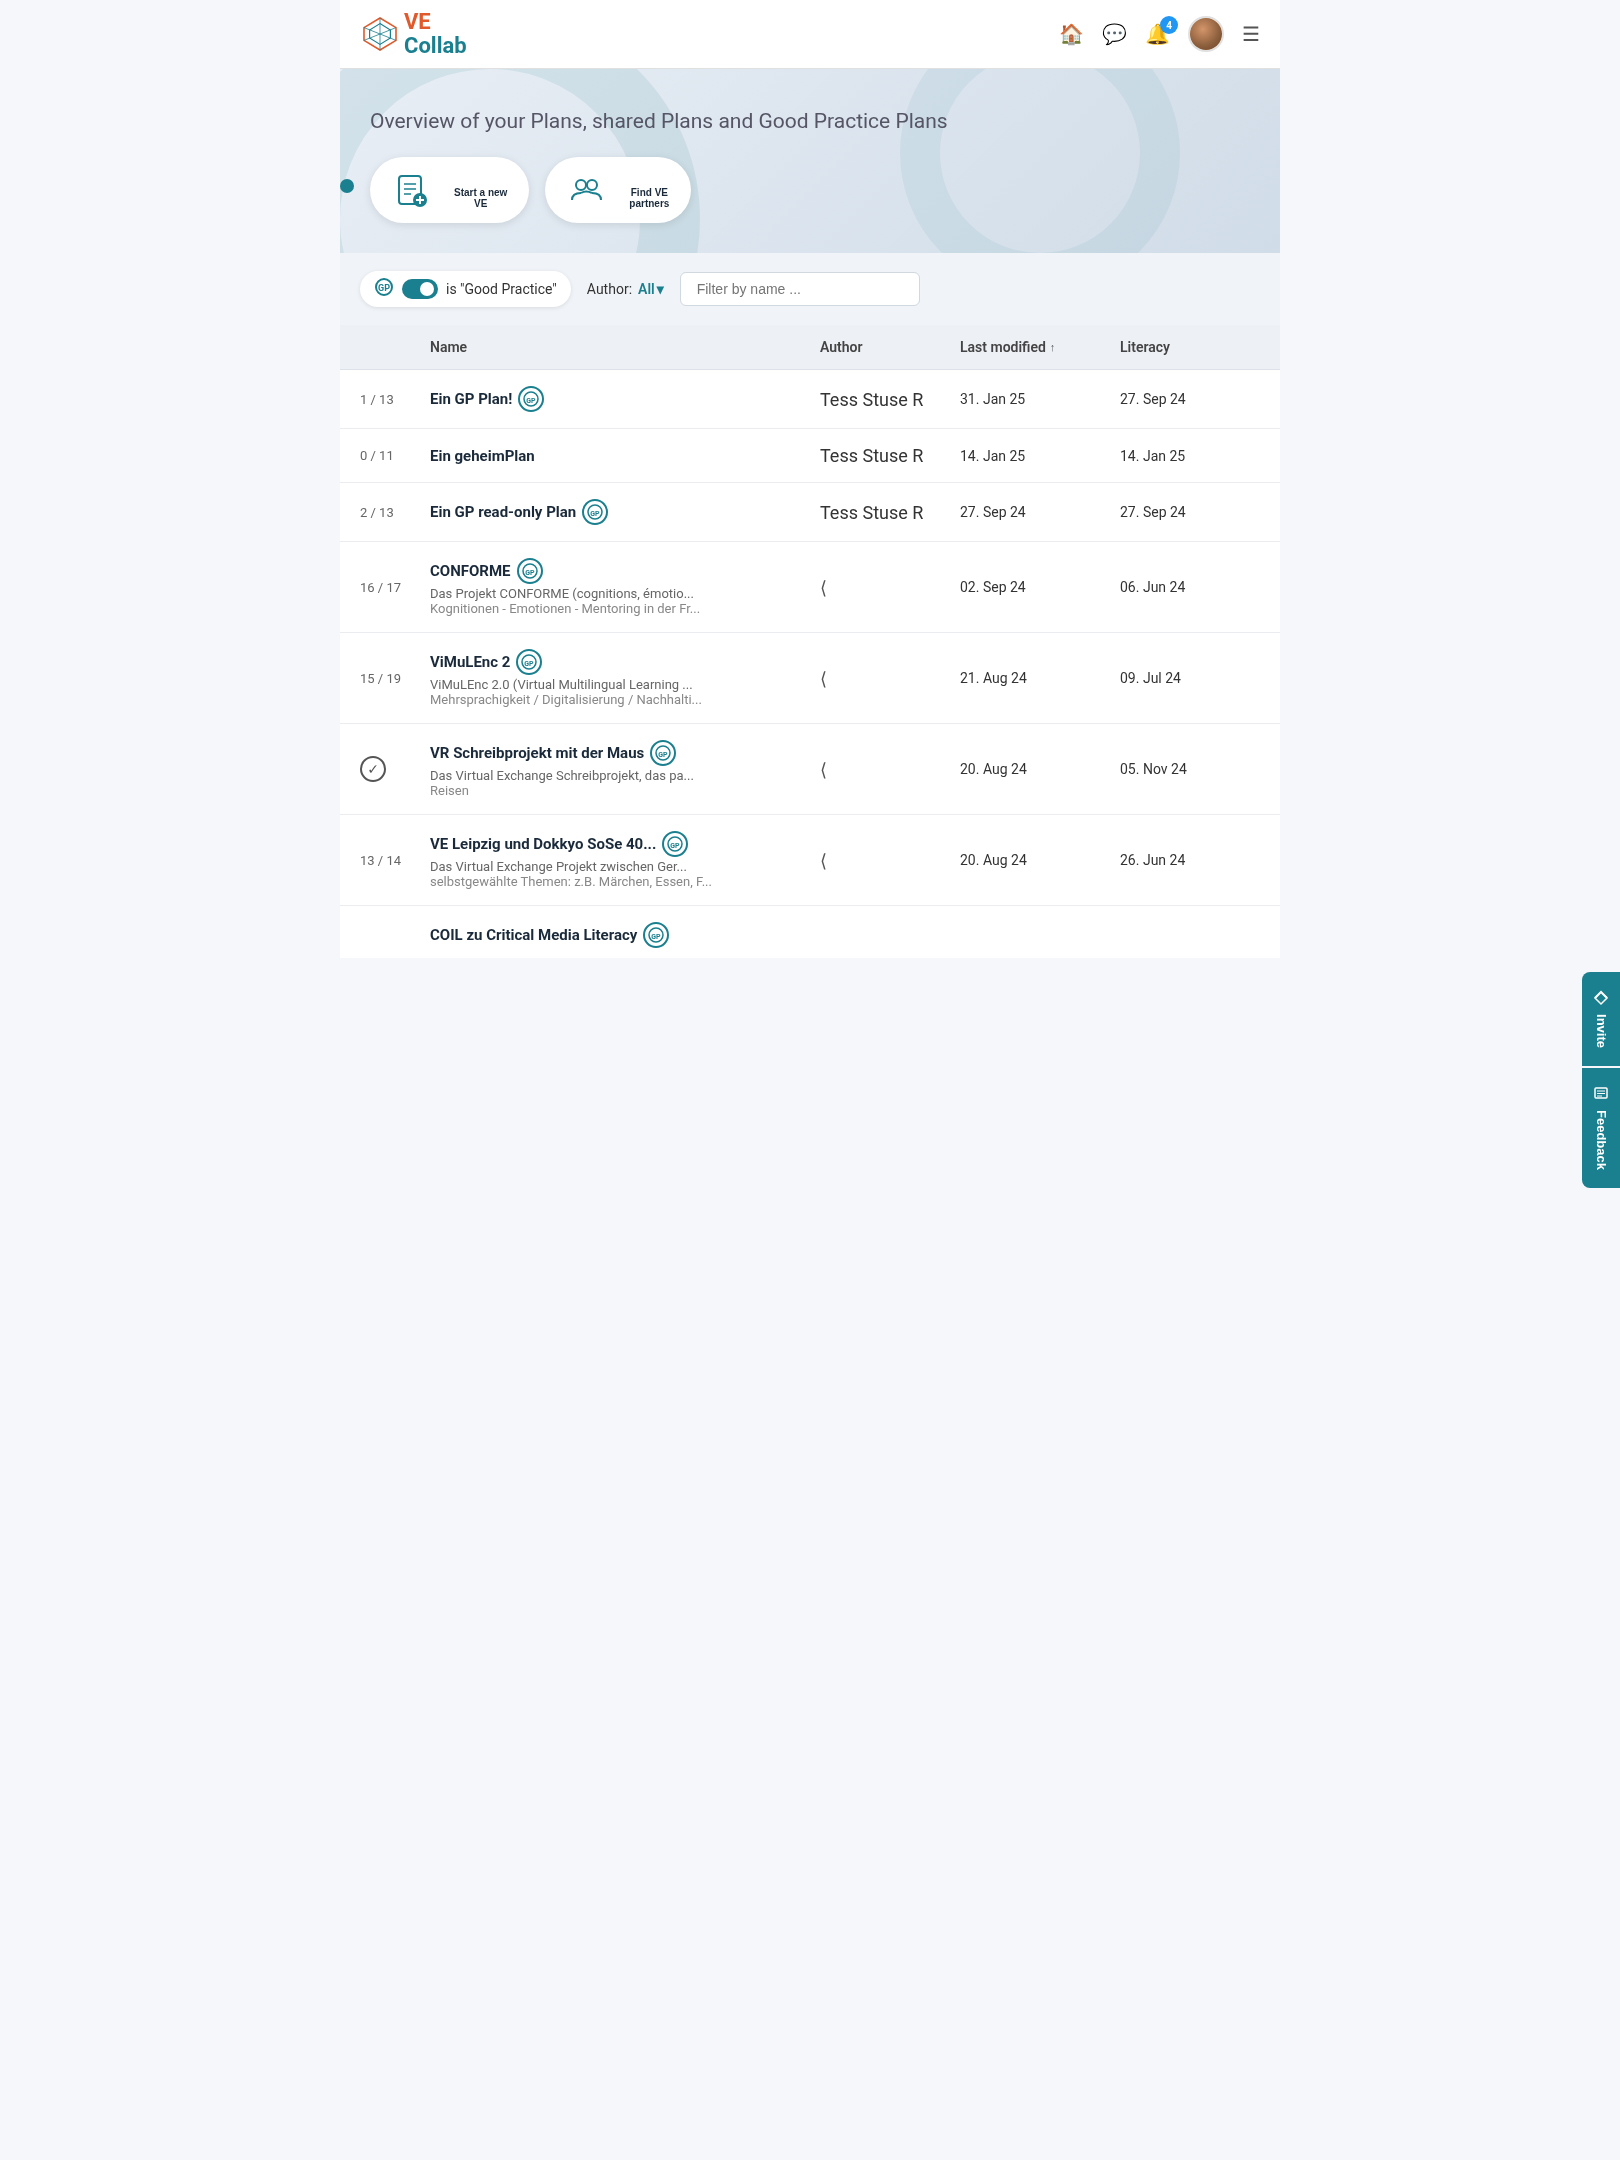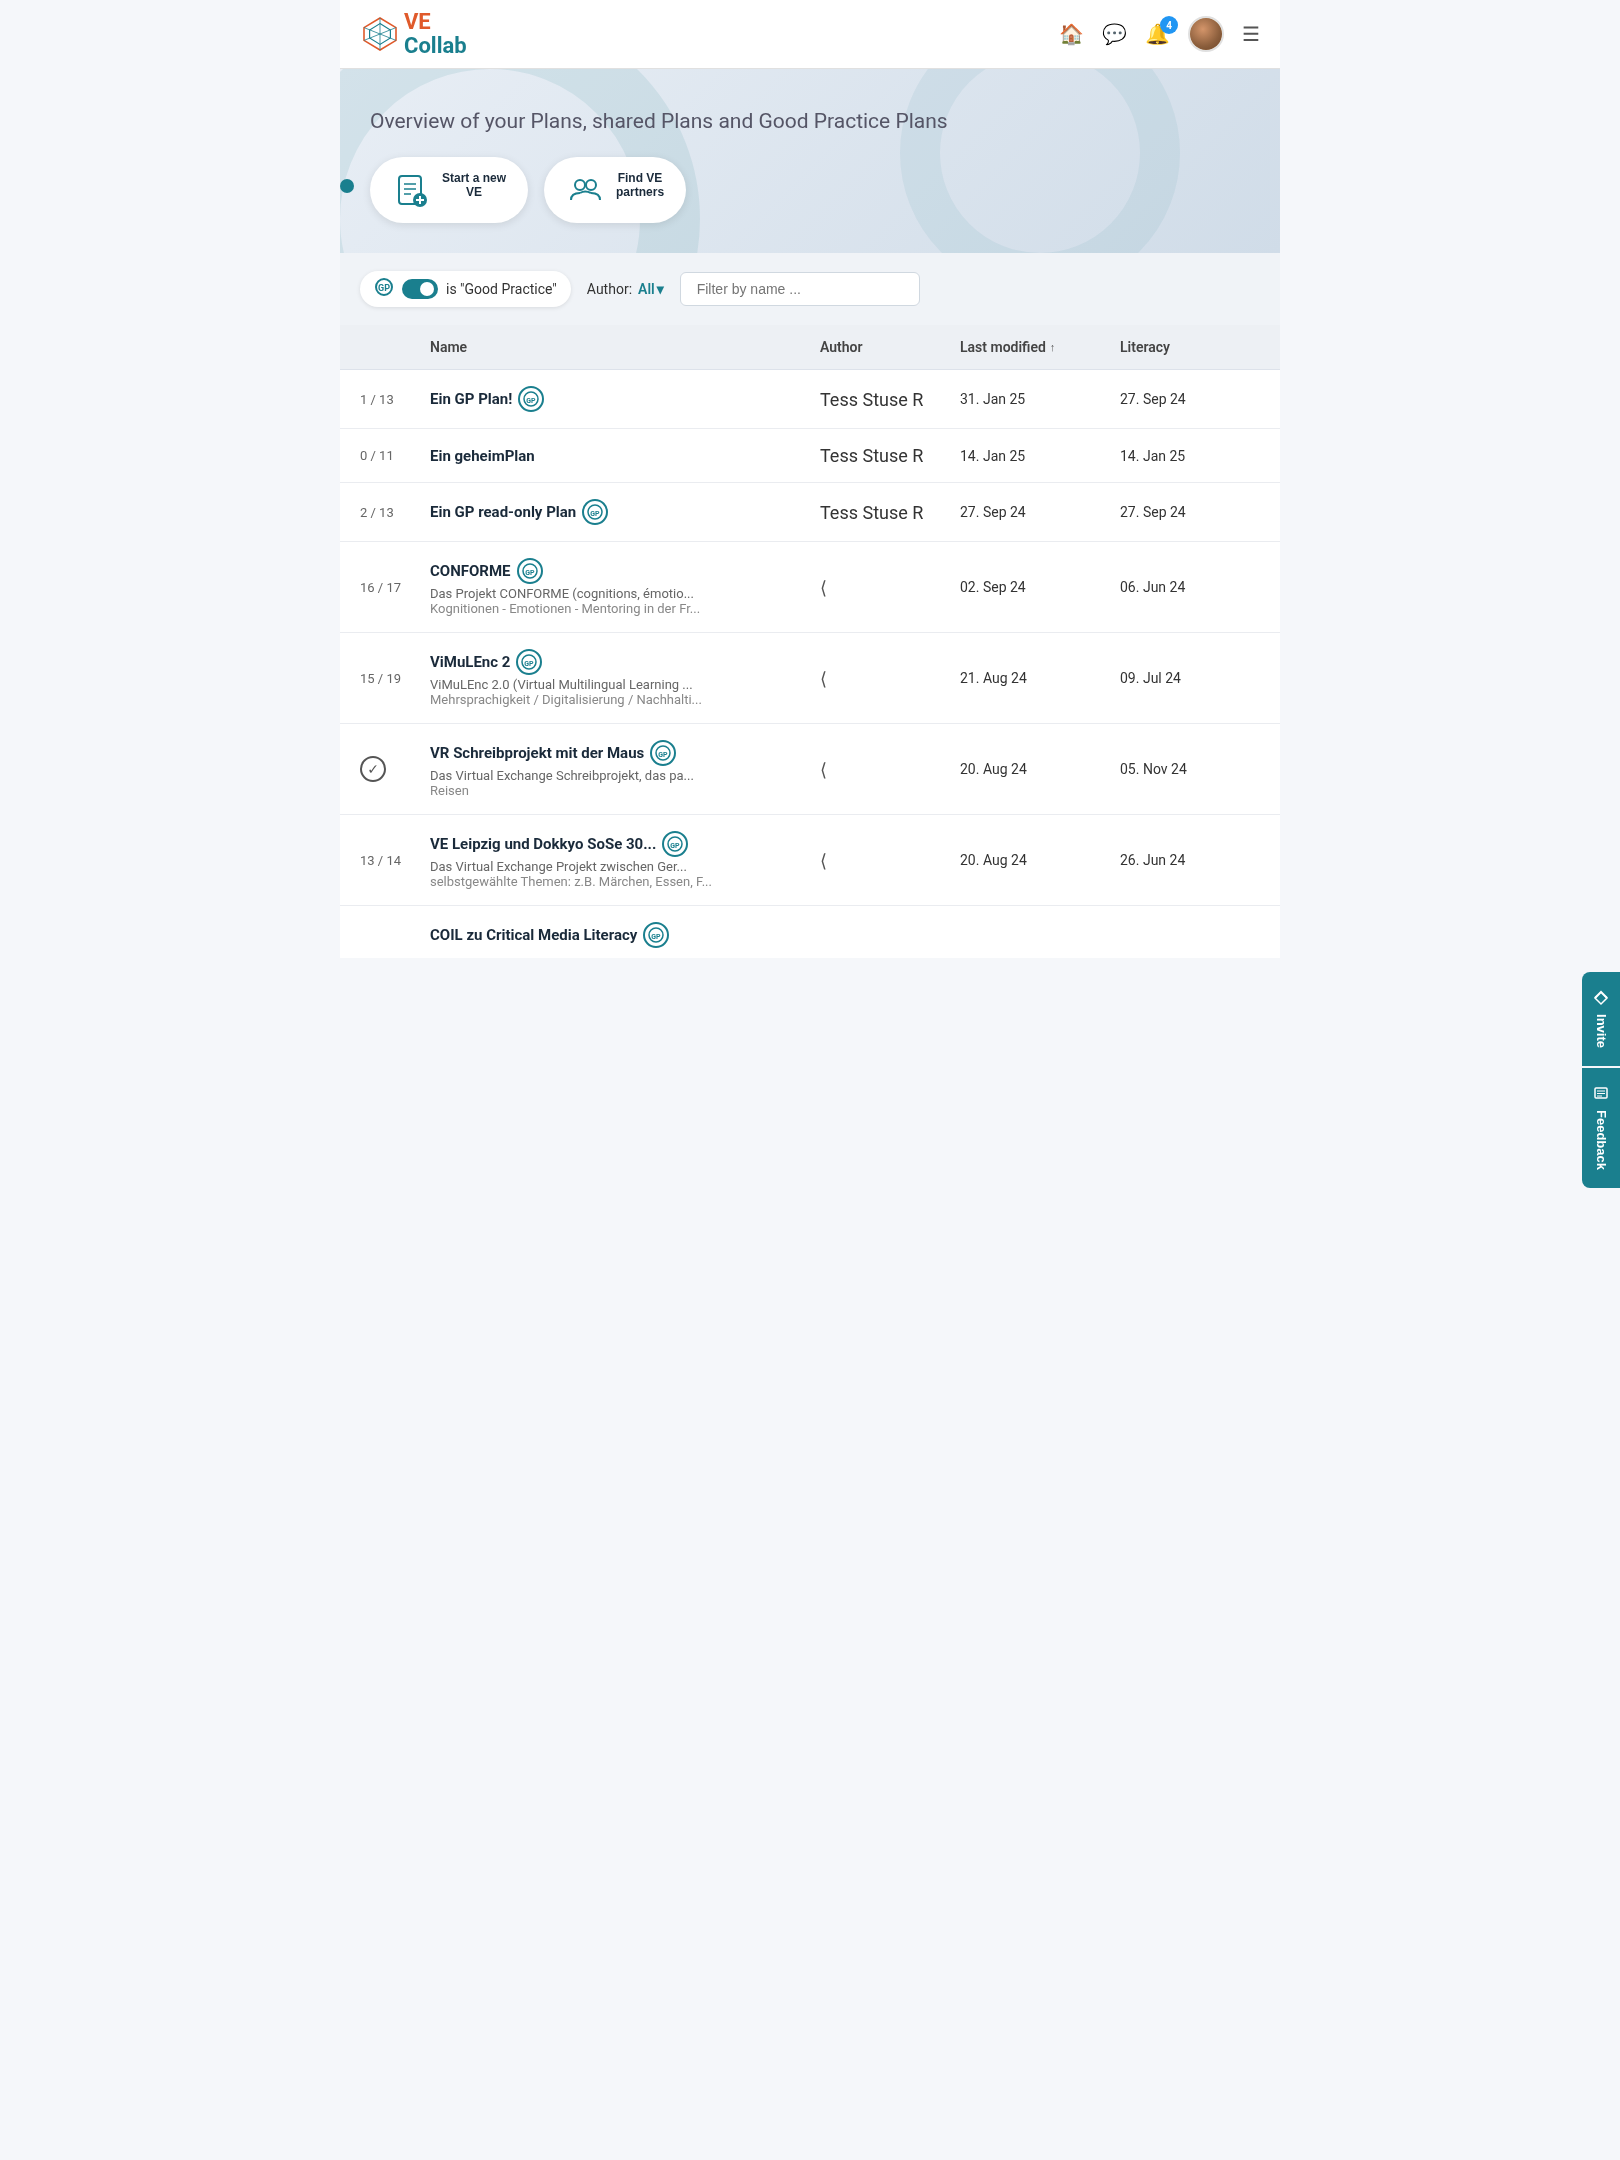--- a/index.html
+++ b/index.html
@@ -130,28 +130,28 @@
 
     
     .action-buttons {
       display: flex;
       gap: 16px;
       position: relative;
       z-index: 2;
     }
     .action-btn {
       display: flex;
-      align-items: flex-start;
-      gap: 12px;
+      align-items: flex-end;
+      gap: 24px;
       background: #fff;
       border: none;
       border-radius: 40px;
       padding: 14px 22px;
       cursor: pointer;
-      font-size: 12px;
+      font-size: 10px;
       font-weight: 600;
       color: #1a2a3a;
       box-shadow: 0 2px 8px rgba(0,0,0,0.1);
     }
     .action-btn-icon {
       width: 38px; height: 38px;
       display: flex; align-items: center; justify-content: center;
       color: #1a7f8e;
       font-size: 24px;
     }
@@ -547,21 +547,21 @@
     </div>
     <div class="row-action">⟨</div>
     <div class="row-date">20. Aug 24</div>
     <div class="row-date">05. Nov 24</div>
   </div>
 
   <div class="table-row">
     <div class="row-count">13 / 14</div>
     <div class="row-name-block">
       <div class="row-name">
-        <span>VE Leipzig und Dokkyo SoSe 30...</span>
+        <span>VE Leipzig und Dokkyo SoSe 40...</span>
         <span class="gp-badge">
           <svg width="18" height="18" viewBox="0 0 18 18">
               <circle cx="9" cy="9" r="7" fill="none" stroke="#1a7f8e" stroke-width="1.5"></circle>
               <text x="9" y="13" text-anchor="middle" font-size="7" font-weight="bold" fill="#1a7f8e">GP</text>
             </svg>
         </span>
       </div>
       <div class="row-desc">Das Virtual Exchange Projekt zwischen Ger...</div>
       <div class="row-desc-italic">selbstgewählte Themen: z.B. Märchen, Essen, F...</div>
     </div>

